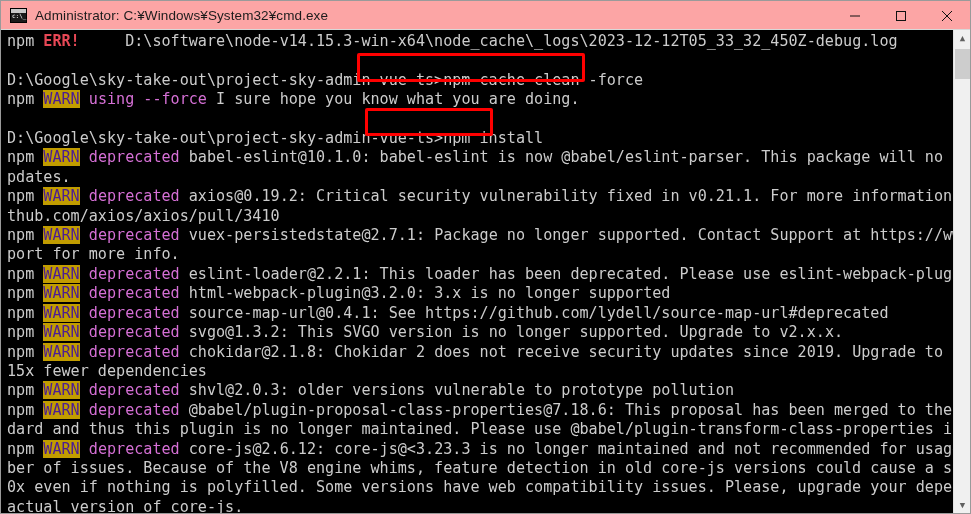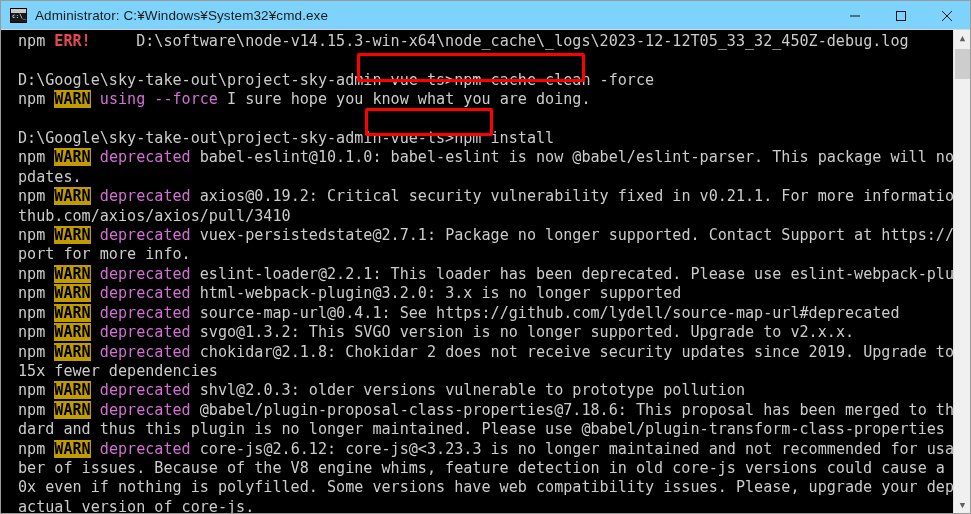--- a/index.html
+++ b/index.html
@@ -19,21 +19,21 @@
     border: 1px solid #9a9a9a;
     overflow: hidden;
   }
 
   
   #titlebar {
     position: absolute;
     top: 0; left: 0;
     width: 969px;
     height: 29px;
-    background: #7dd3fc;
+    background: #fca5a5;
     display: flex;
     align-items: center;
     border-bottom: 1px solid #d8d8d8;
   }
   #title-icon {
     width: 17px; height: 15px;
     margin-left: 9px;
     margin-right: 8px;
     background: #1a1a1a;
     border: 1px solid #000;
@@ -74,38 +74,38 @@
     display: flex;
     align-items: center;
     justify-content: center;
     color: #111;
   }
   .winbtn svg { display: block; }
 
   
   #console {
     position: absolute;
-    top: 29px; left: 16px;
+    top: 29px; left: 5px;
     width: 952px;
     height: 484px;
     background: #000000;
     color: #cccccc;
     font-family: "DejaVu Sans Mono", monospace;
     font-size: 15.1px;
     line-height: 19.42px;
     letter-spacing: 0px;
     white-space: pre;
     overflow: hidden;
     padding-left: 1px;
     padding-top: 2px;
   }
   .line { height: 19.42px; white-space: pre; }
   .w   { color: #cccccc; }            
   .err { color: #e74856; font-weight: bold; }   
-  .warn{ color: #000000; background: #c19c00; font-weight: bold; } 
+  .warn{ color: #4c1d95; background: #c19c00; } 
   .mag { color: #d670d6; text-align: right; }            
 
   
   .redbox {
     position: absolute;
     border: 3px solid #ff0000;
     border-radius: 2px;
     pointer-events: none;
   }
   #redbox-cache { left: 356px; top: 52px; width: 228px; height: 29px; }

